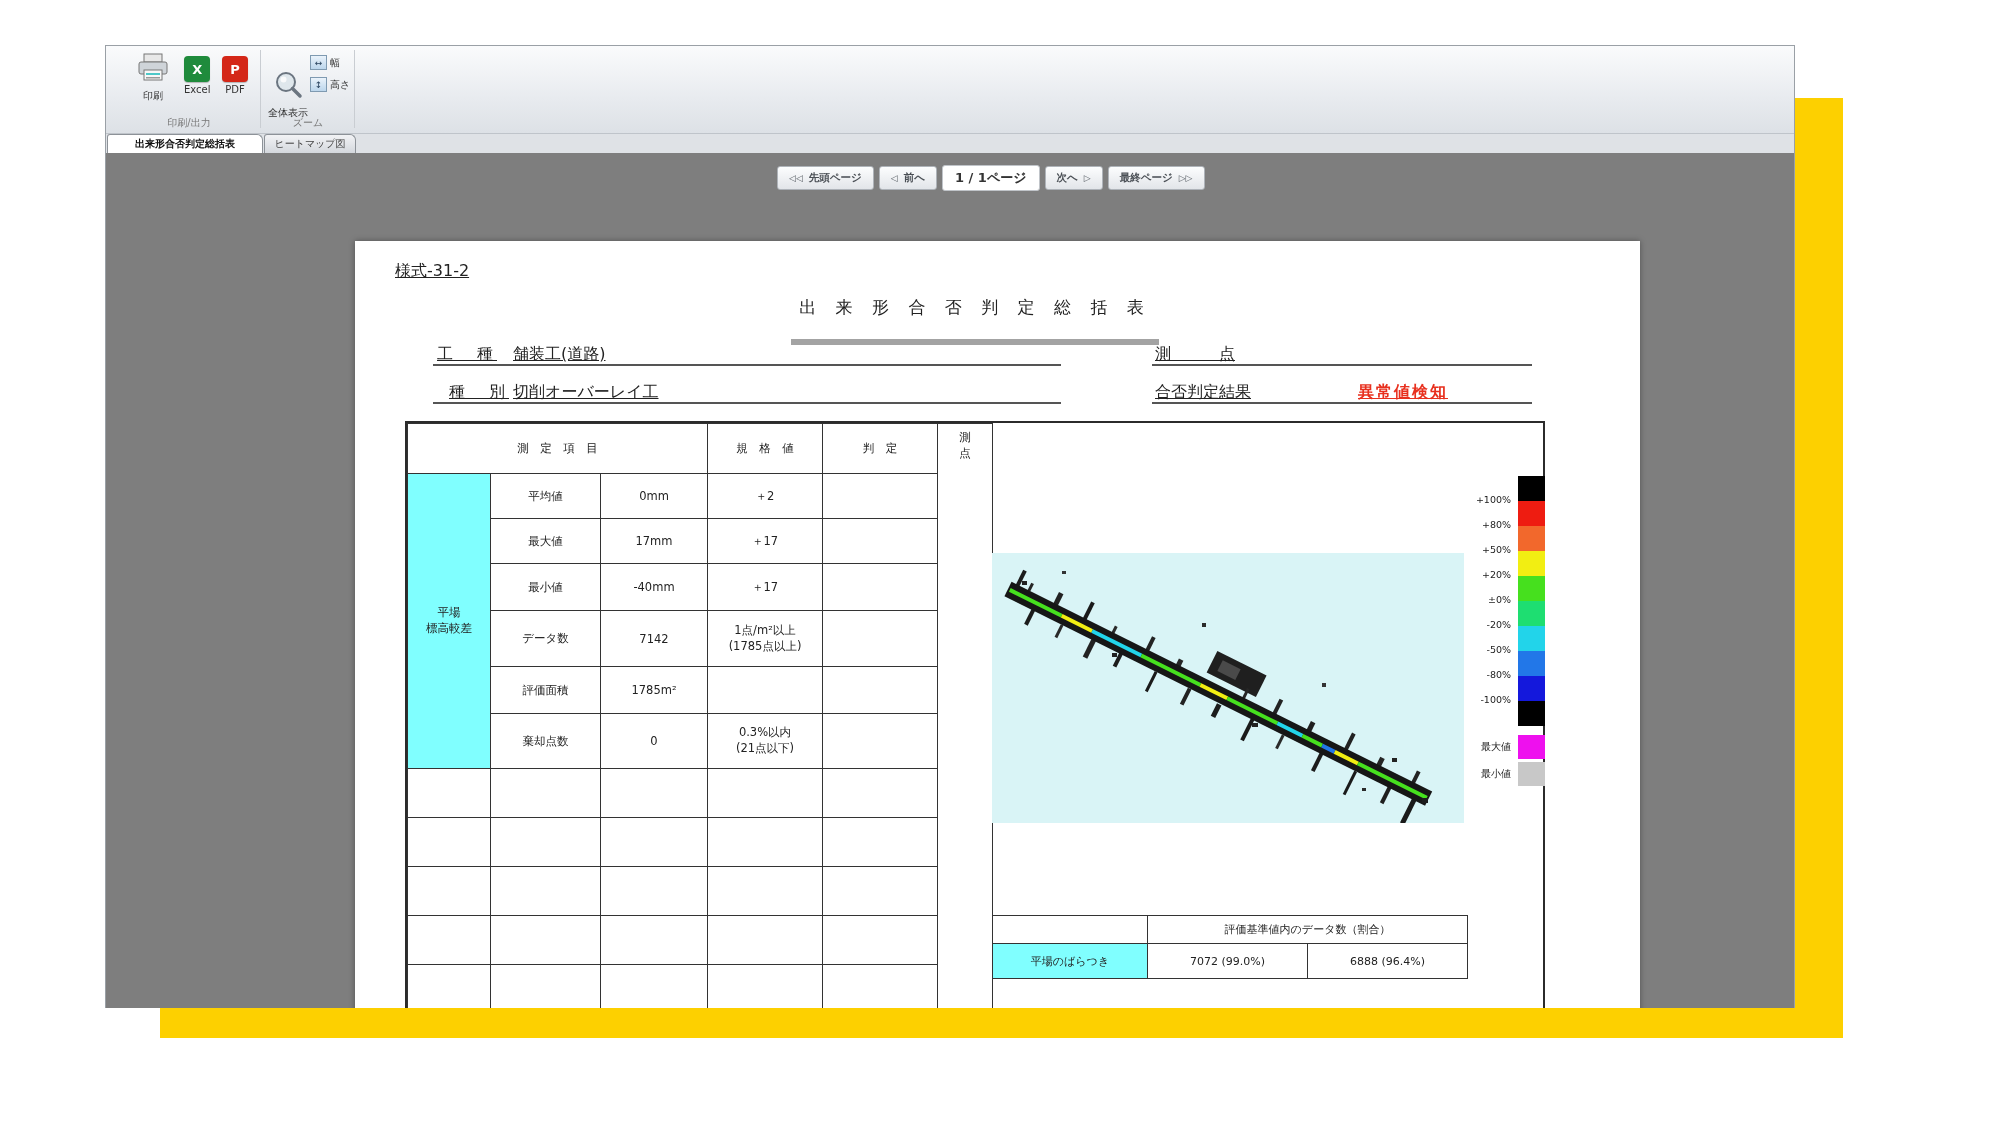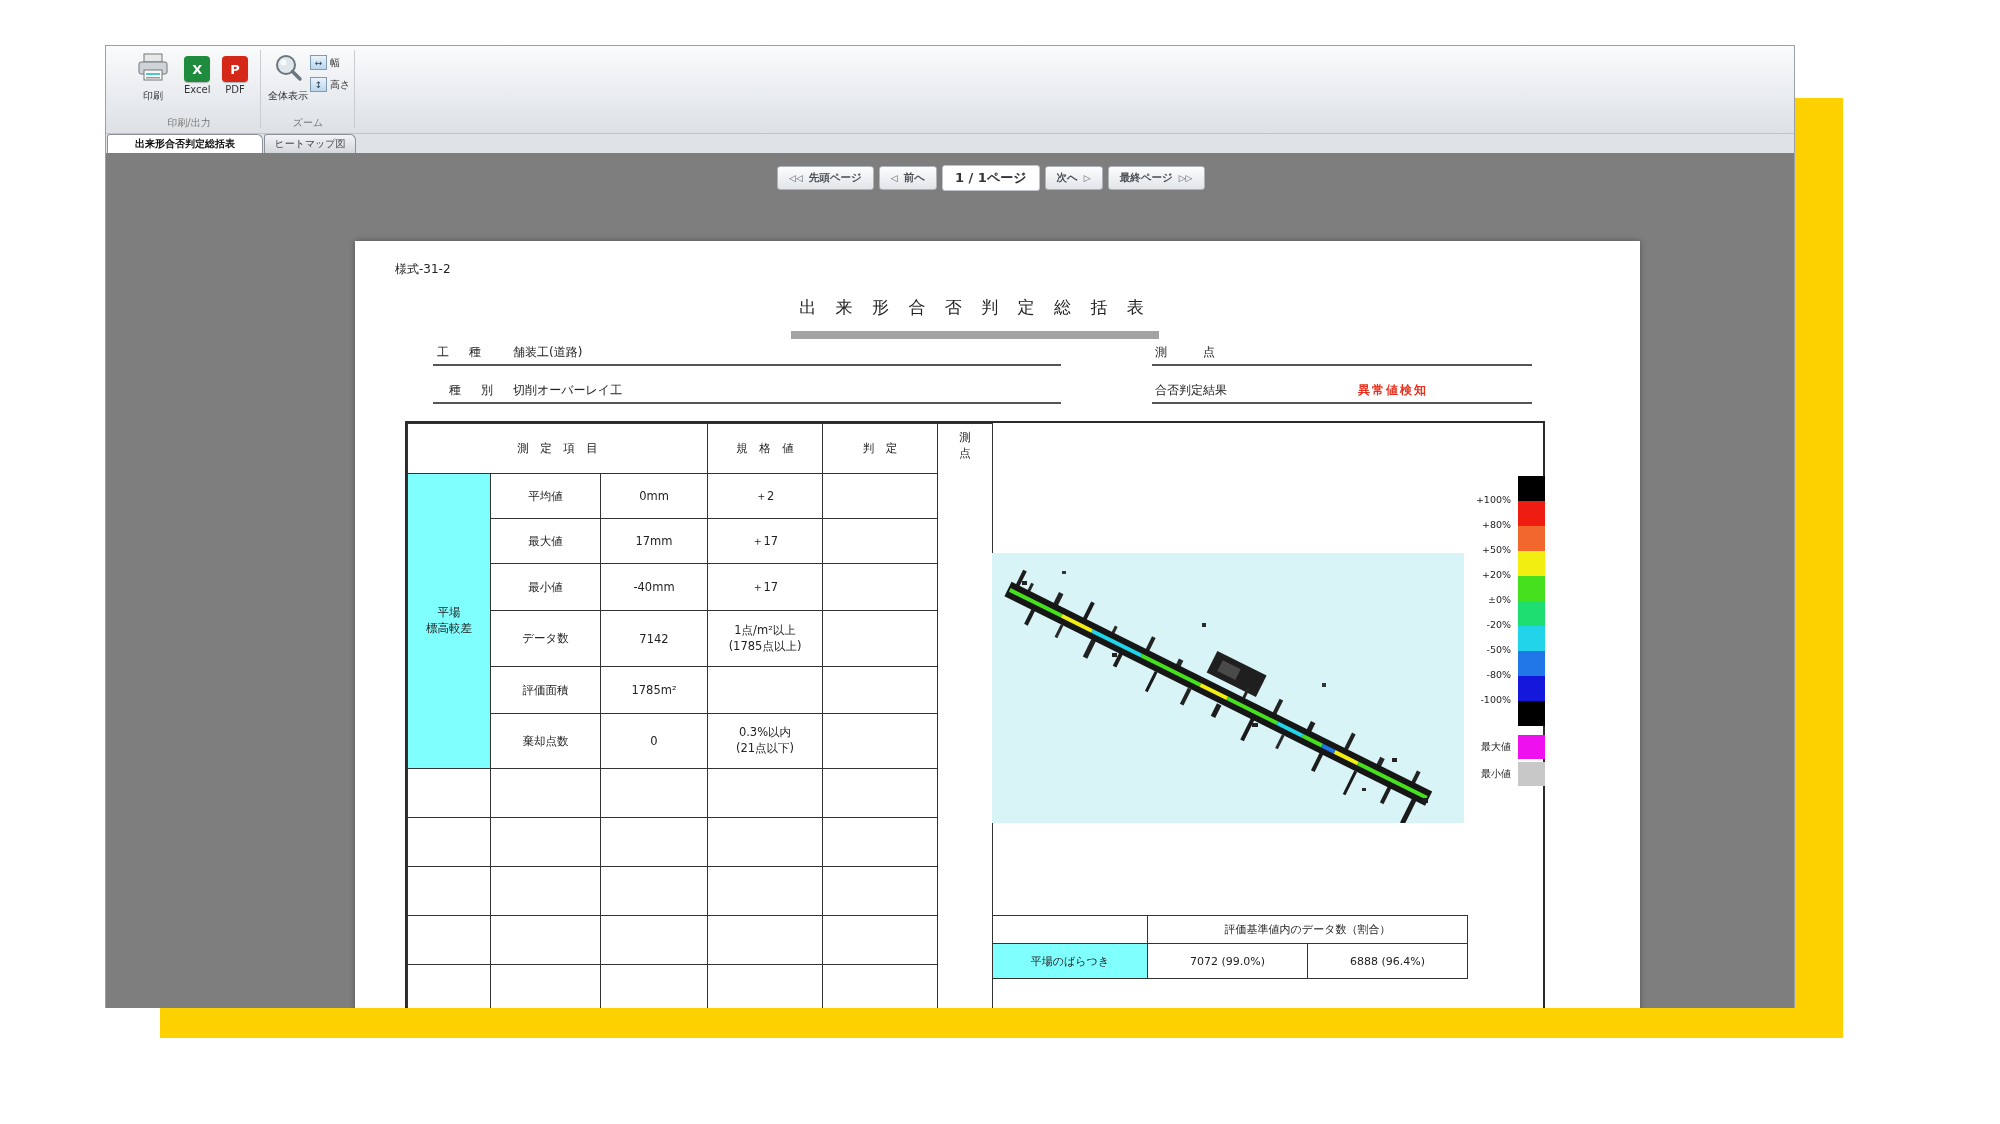--- a/index.html
+++ b/index.html
@@ -42,22 +42,22 @@
   .pager-btn { background:linear-gradient(#fcfdfe,#e2e5e9); border:1px solid #aeb3b9; border-radius:3px;
     font-size:10.5px; font-weight:bold; color:#4a4f55; padding:4px 11px; white-space:nowrap; display:flex; gap:6px; align-items:center; }
   .pager-current { background:#ffffff; border:1px solid #c0c4c9; border-radius:3px;
     font-size:13px; font-weight:bold; color:#333; padding:3px 12px; white-space:nowrap; }
   .arrow { font-size:9px; color:#5a6067; }
 
   
   #page { position:absolute; left:249px; top:88px; width:1285px; height:795px; background:#ffffff;
     color:#222; box-shadow:0 0 6px rgba(0,0,0,.35); }
   .abs { position:absolute; }
-  .doc-text { font-size:12px; color:#222; white-space:nowrap; }
-  #doc-title { font-size:17px; letter-spacing:7px; border-bottom:8px solid #a3a3a3; padding:0 8px 12px 8px;
+  .doc-text { font-size:16px; color:#222; white-space:nowrap;text-decoration:underline; }
+  #doc-title { font-size:17px; letter-spacing:7px; border-bottom:6px solid #a3a3a3; padding:0 8px 20px 8px;
     display:inline-block; white-space:nowrap; }
   .field-line { position:absolute; height:2px; background:#555; }
   .red-val { color:#e8301e; font-weight:bold; letter-spacing:2px; }
 
   
   #table-wrap { position:absolute; left:50px; top:180px; width:1140px; height:590px; border:2px solid #2b2b2b; }
   #main-table { border-collapse:collapse; table-layout:fixed; width:585px; height:590px; }
   #main-table td, #main-table th { border:1px solid #333; font-size:11.5px; font-weight:normal;
     text-align:center; vertical-align:middle; padding:0 2px; overflow:hidden; }
   .cyan { background:#80ffff; }
@@ -105,21 +105,21 @@
         <span class="lbl">Excel</span>
       </div>
 
       <div class="ribbon-btn" style="left:116px; top:10px;">
         <span class="doc-icon" style="background:#d42718;">P</span>
         <span class="lbl">PDF</span>
       </div>
 
       <div class="ribbon-sep" style="left:154px;"></div>
 
-      <div class="ribbon-btn" style="left:162px; top:7px;">
+      <div class="ribbon-btn" style="left:162px; top:24px;">
         <span>
           <svg width="30" height="30" viewBox="0 0 30 30">
             <circle cx="13" cy="12" r="9" fill="#e9edf0" stroke="#6b7artefact" stroke-width="0"></circle>
             <circle cx="13" cy="12" r="9" fill="#dfe7ec" stroke="#6b7580" stroke-width="2"></circle>
             <line x1="19.5" y1="18.5" x2="27" y2="26" stroke="#6b7580" stroke-width="3.5" stroke-linecap="round"></line>
             <circle cx="10.5" cy="9.5" r="3" fill="#ffffff" opacity="0.8"></circle>
           </svg>
         </span>
         <span class="lbl">全体表示</span>
       </div>

